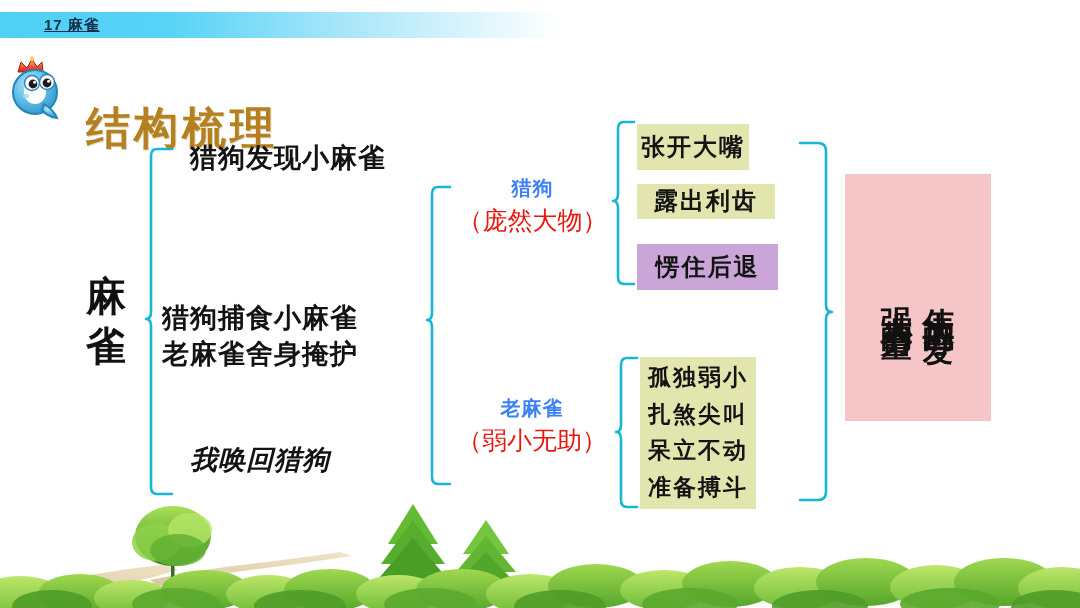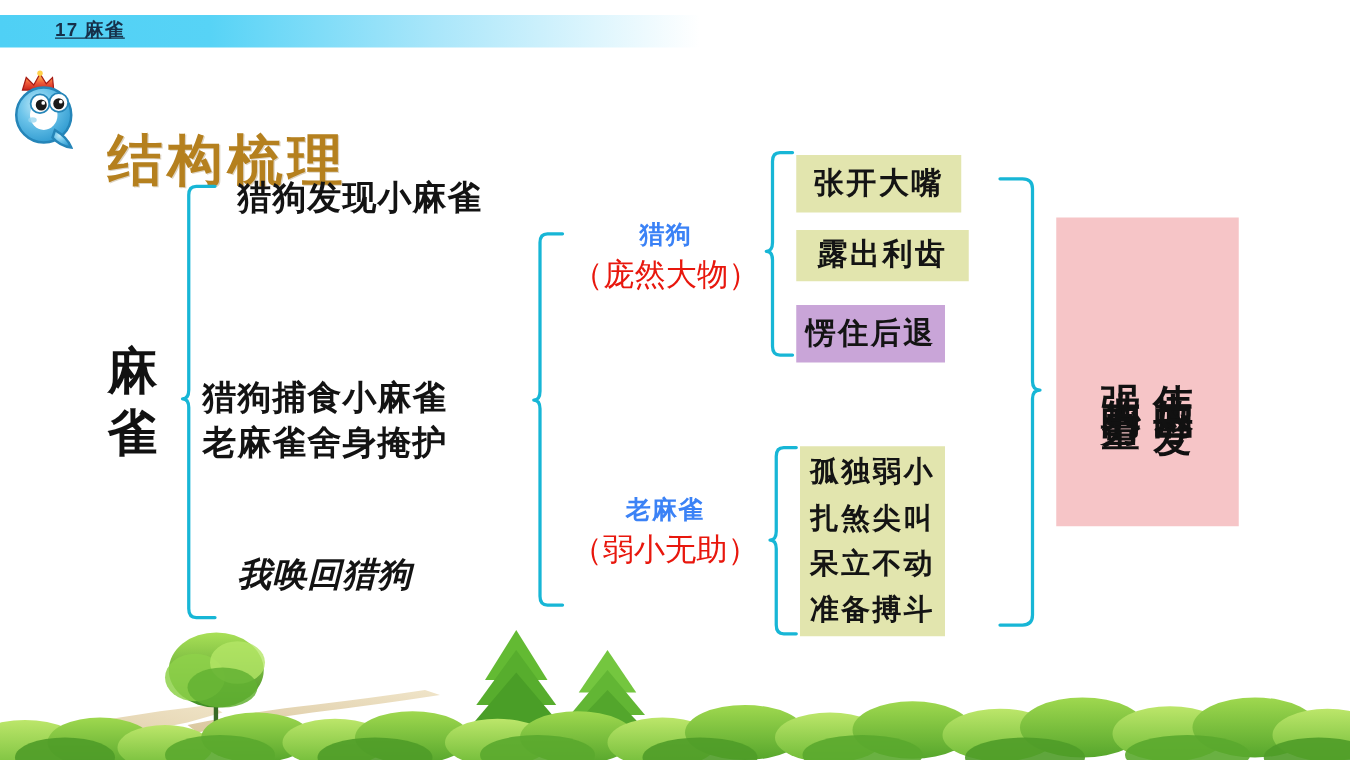--- a/index.html
+++ b/index.html
@@ -67,23 +67,23 @@
   
   .box{
     position:absolute;display:flex;align-items:center;justify-content:center;
     font-size:24px;line-height:33px;color:#141414;font-weight:600;
     letter-spacing:2px;text-align:center;
   }
   .box.olive{background:#e2e5ae;}
   .box.purple{background:#c9a5d8;}
   .box.pink{background:#f6c5c7;}
 
-  #box-d1{left:637px;top:124px;width:132px;height:46px;text-align:right;}
-  #box-d2{left:637px;top:184px;width:138px;height:41px;}
-  #box-d3{left:637px;top:244px;width:119px;height:46px;}
+  #box-d1{left:637px;top:124px;width:112px;height:46px;text-align:right;}
+  #box-d2{left:637px;top:184px;width:138px;height:35px;}
+  #box-d3{left:637px;top:244px;width:141px;height:46px;}
 
   #box-sparrow{
     left:640px;top:357px;width:116px;height:152px;
     flex-direction:column;justify-content:space-evenly;
     font-size:23px;line-height:30px;letter-spacing:2px;
   }
   #box-sparrow span{display:block;}
 
   #box-theme{
     left:845px;top:174px;width:146px;height:247px;

